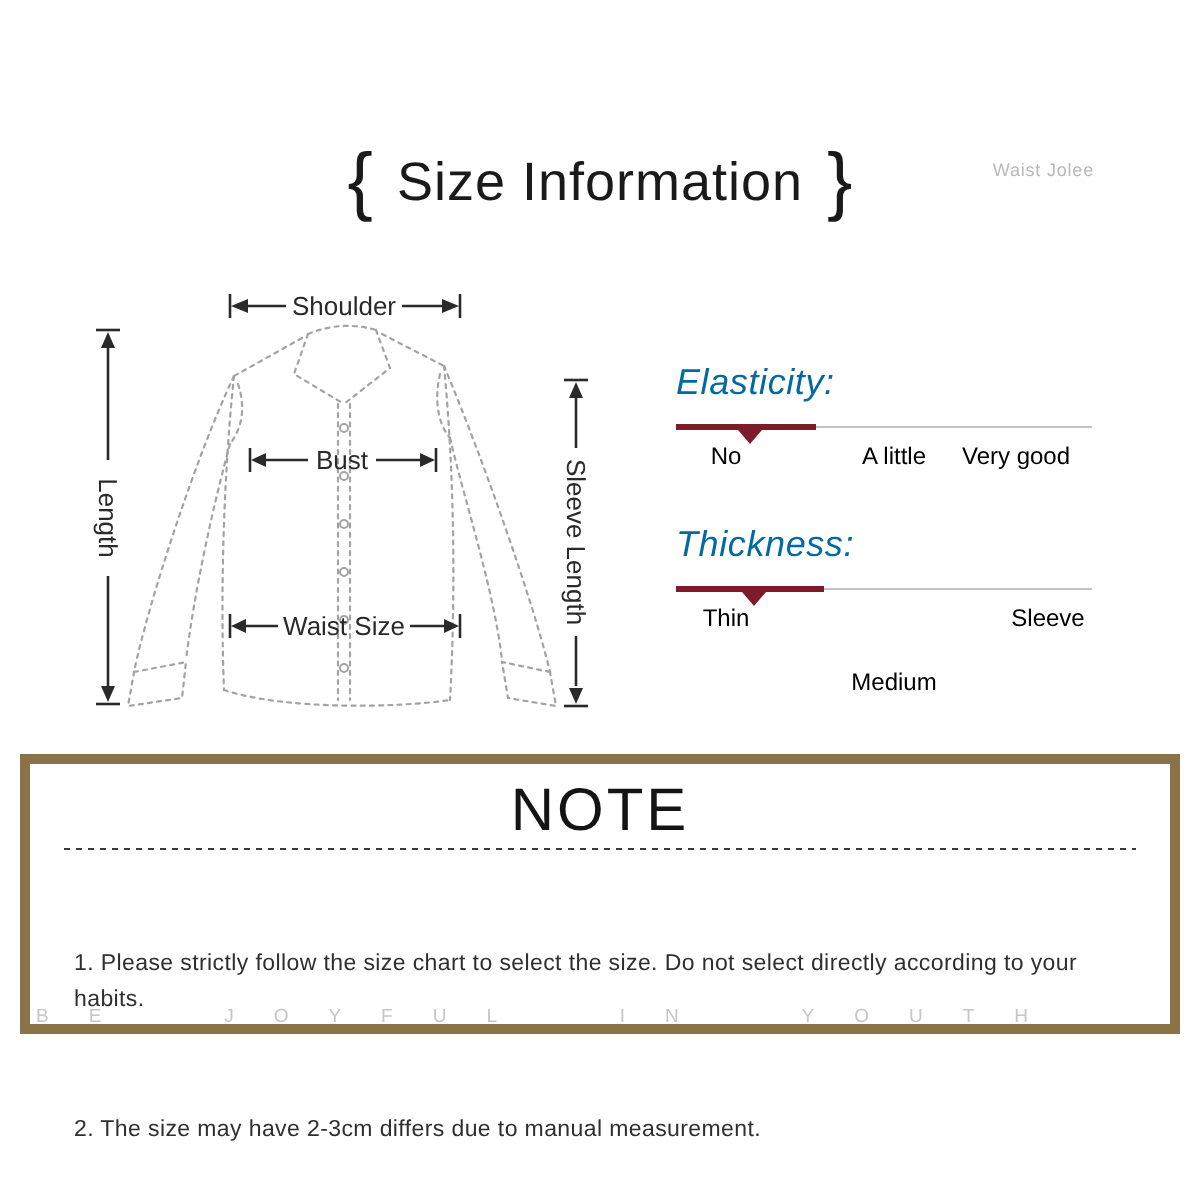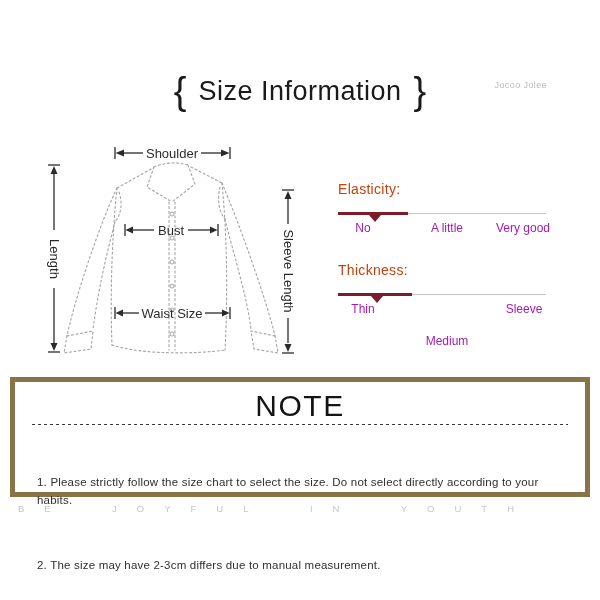--- a/index.html
+++ b/index.html
@@ -26,37 +26,37 @@
   
   .diagram { position:absolute; left:30px; top:140px; }
   .shirt-line { fill:none; stroke:#a3a3a3; stroke-width:1.1; stroke-dasharray:2 2.6; stroke-linecap:round; }
   .btn-circle { fill:none; stroke:#a3a3a3; stroke-width:1; }
   .arrow-line { stroke:#2a2a2a; stroke-width:1.3; }
   .arrow-head { fill:#2a2a2a; }
   .arrow-label { font-family:"Liberation Sans", sans-serif; font-size:13px; fill:#2a2a2a; }
 
   
   .scale-block { position:absolute; left:338px; width:212px; height:58px; }
-  .scale-heading { font-size:14px; color:#c2410c; letter-spacing:0.3px; }
+  .scale-heading { font-size:18px; color:#0369a1; letter-spacing:0.3px;font-style:italic; }
   .scale-bar-thick { position:absolute; top:31px; left:0; height:3px; background:#7e1b2b; }
   .scale-bar-thin  { position:absolute; top:32px; height:1px; background:#c4c4c4; }
   .scale-marker {
     position:absolute; top:34px; width:0; height:0;
     border-left:6px solid transparent; border-right:6px solid transparent;
     border-top:7px solid #7e1b2b;
   }
   .scale-labels { position:absolute; top:40px; left:0; width:212px; height:16px; }
   .scale-option {
     position:absolute; transform:translateX(-50%);
-    font-size:12px; color:#a21caf; white-space:nowrap;
+    font-size:12px; color:#000000; white-space:nowrap;
   }
 
   
   .note-box {
-    position:absolute; left:10px; top:377px; width:580px; height:120px;
+    position:absolute; left:10px; top:377px; width:580px; height:140px;
     border:5px solid #8a7347; background:#fff;
   }
   .note-heading {
     margin-top:7px; text-align:center; font-size:30px; letter-spacing:1.5px;
     color:#141414; line-height:34px;
   }
   .note-divider {
     margin:1px 17px 0 17px; height:2px;
     background:repeating-linear-gradient(90deg,#3a3a3a 0 3px, transparent 3px 6px);
     background-size:auto 1.4px; background-repeat:repeat-x; background-position:0 0;
@@ -75,21 +75,21 @@
 <body>
 
 <div class="canvas">
 
   <div class="title-row">
     <span class="title-brace">{</span>
     <span class="title-text">Size Information</span>
     <span class="title-brace">}</span>
   </div>
 
-  <div class="brand">Jocoo Jolee</div>
+  <div class="brand">Waist Jolee</div>
 
   <svg class="diagram" width="280" height="232" viewBox="0 0 280 232" xmlns="http://www.w3.org/2000/svg">
 
     <g>
       <path class="shirt-line" d="M124,27 Q141,20 158,25"></path>
       <path class="shirt-line" d="M124,27 L117,47 L142,62"></path>
       <path class="shirt-line" d="M158,25 L165,44 L142,62"></path>
       <path class="shirt-line" d="M121,29 L87,48"></path>
       <path class="shirt-line" d="M161,27 L192,43"></path>
       <path class="shirt-line" d="M87,48 C82,95 80,155 82,205"></path>
@@ -165,21 +165,21 @@
   </svg>
 
   <div class="scale-block" style="top:181px;">
     <div class="scale-heading">Elasticity:</div>
     <div class="scale-bar-thick" style="width:70px;"></div>
     <div class="scale-bar-thin" style="left:70px; width:138px;"></div>
     <div class="scale-marker" style="left:31px;"></div>
     <div class="scale-labels">
       <span class="scale-option" style="left:25px;">No</span>
       <span class="scale-option" style="left:109px;">A little</span>
-      <span class="scale-option" style="left:185px;text-align:right;">Very good</span>
+      <span class="scale-option" style="left:170px;text-align:right;">Very good</span>
     </div>
   </div>
 
   <div class="scale-block" style="top:262px;">
     <div class="scale-heading">Thickness:</div>
     <div class="scale-bar-thick" style="width:74px;"></div>
     <div class="scale-bar-thin" style="left:74px; width:134px;"></div>
     <div class="scale-marker" style="left:33px;"></div>
     <div class="scale-labels">
       <span class="scale-option" style="left:25px;">Thin</span>

